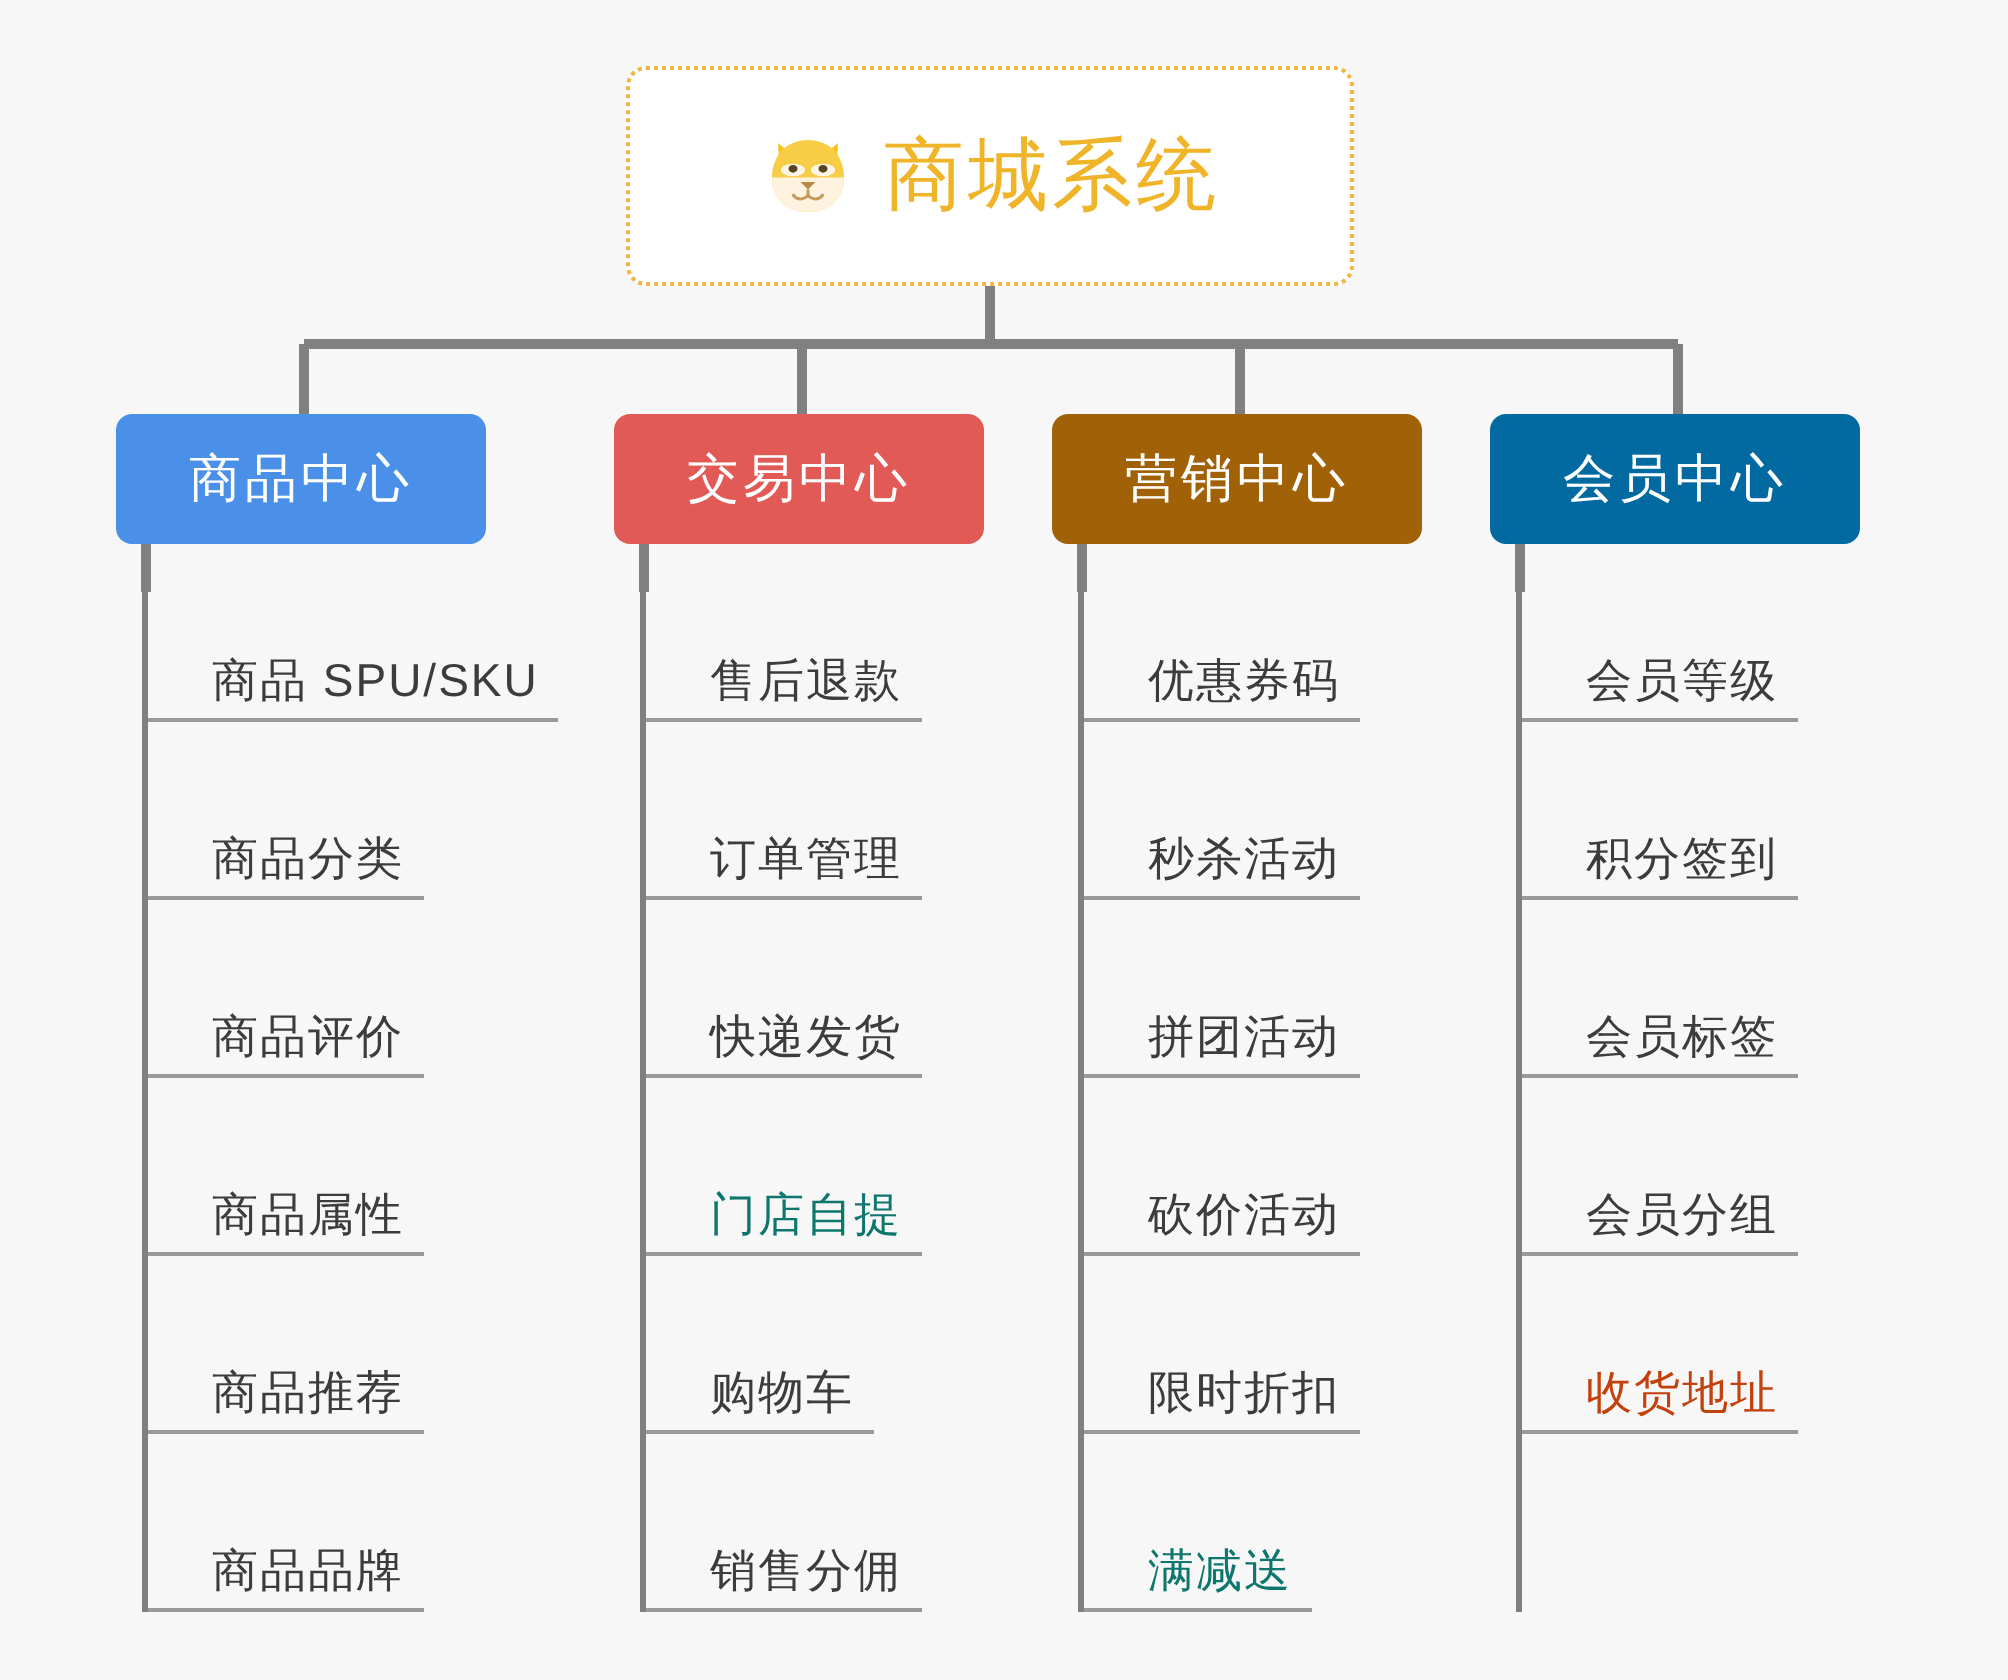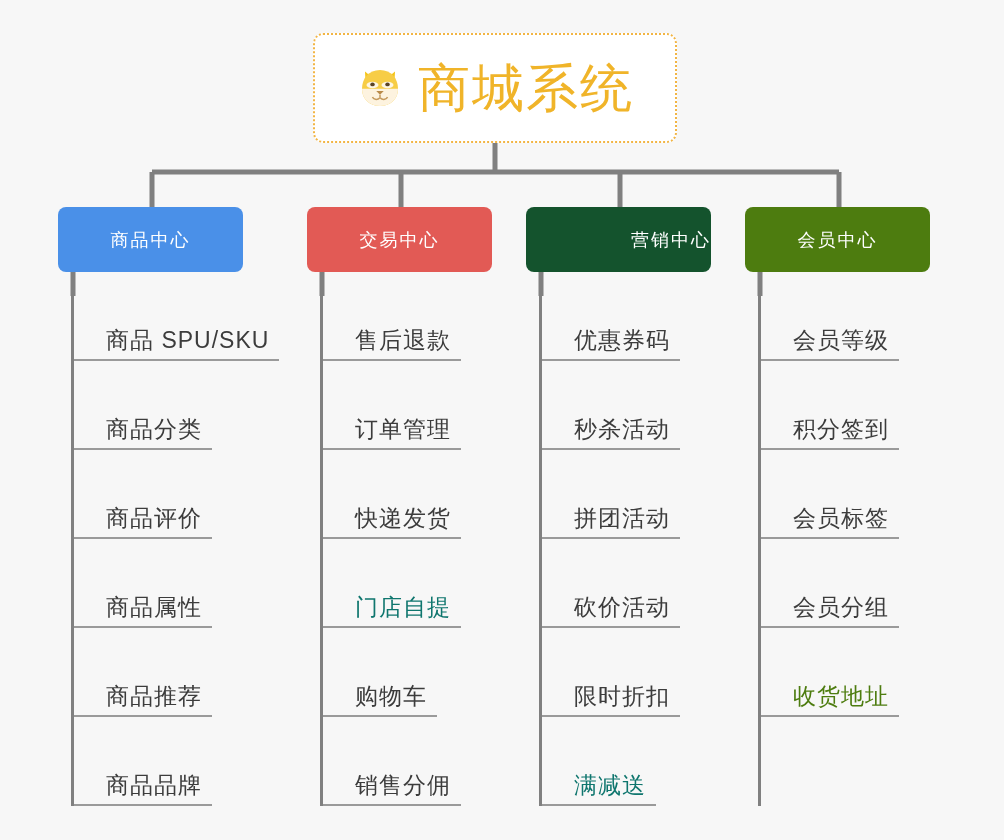--- a/index.html
+++ b/index.html
@@ -24,36 +24,36 @@
     background:#ffffff;
     border:2px dotted #f2b544;
     border-radius:10px;
     display:flex;align-items:center;justify-content:center;
     gap:14px;
   }
   .root-emoji{
     width:48px;height:48px;flex:0 0 48px;position:relative;
   }
   .root-title{
-    font-size:52px;
+    font-size:40px;
     color:#f0b429;
     letter-spacing:2px;
     line-height:1;
     white-space:nowrap;
   }
 
   
   .branch{position:absolute;top:207px;width:185px;}
   .branch-head{
     width:185px;height:65px;
     box-sizing:border-box;
     border-radius:8px;
     display:flex;align-items:center;justify-content:center;
     color:#ffffff;
-    font-size:18px;
+    font-size:26px;
     letter-spacing:2px;
     white-space:nowrap;
   }
   .leaf-list{
     position:relative;
     margin-top:0;
     padding-left:15px;
   }
   .leaf{
     position:relative;
@@ -153,21 +153,21 @@
           <span class="leaf-label" style="border-bottom-color: rgb(154, 154, 154); color: rgb(60, 60, 60);">购物车</span>
         </div>
         <div class="leaf">
           <span class="leaf-label" style="border-bottom-color: rgb(154, 154, 154); color: rgb(60, 60, 60);">销售分佣</span>
         </div>
         <div style="position: absolute; left: 13px; top: 0px; width: 3px; height: 534px; background: rgb(128, 128, 128);"></div>
       </div>
   </div>
 
   <div class="branch" id="branch-2" style="left:526px;">
-    <div class="branch-head" style="background: #14532d; justify-content: flex-end;">
+    <div class="branch-head" style="background: #a16207;">
       <span>营销中心</span>
     </div>
     <div class="leaf-list">
         <div class="leaf">
           <span class="leaf-label" style="border-bottom-color: rgb(154, 154, 154); color: rgb(60, 60, 60);">优惠券码</span>
         </div>
         <div class="leaf">
           <span class="leaf-label" style="border-bottom-color: rgb(154, 154, 154); color: rgb(60, 60, 60);">秒杀活动</span>
         </div>
         <div class="leaf">
@@ -180,36 +180,36 @@
           <span class="leaf-label" style="border-bottom-color: rgb(154, 154, 154); color: rgb(60, 60, 60);">限时折扣</span>
         </div>
         <div class="leaf">
           <span class="leaf-label" style="border-bottom-color: rgb(154, 154, 154); color: #0f766e;">满减送</span>
         </div>
         <div style="position: absolute; left: 13px; top: 0px; width: 3px; height: 534px; background: rgb(128, 128, 128);"></div>
       </div>
   </div>
 
   <div class="branch" id="branch-3" style="left:745px;">
-    <div class="branch-head" style="background: #4d7c0f;">
+    <div class="branch-head" style="background: #0369a1;">
       <span>会员中心</span>
     </div>
     <div class="leaf-list">
         <div class="leaf">
           <span class="leaf-label" style="border-bottom-color: rgb(154, 154, 154); color: rgb(60, 60, 60);">会员等级</span>
         </div>
         <div class="leaf">
           <span class="leaf-label" style="border-bottom-color: rgb(154, 154, 154); color: rgb(60, 60, 60);">积分签到</span>
         </div>
         <div class="leaf">
           <span class="leaf-label" style="border-bottom-color: rgb(154, 154, 154); color: rgb(60, 60, 60);">会员标签</span>
         </div>
         <div class="leaf">
           <span class="leaf-label" style="border-bottom-color: rgb(154, 154, 154); color: rgb(60, 60, 60);">会员分组</span>
         </div>
         <div class="leaf">
-          <span class="leaf-label" style="border-bottom-color: rgb(154, 154, 154); color: #4d7c0f; text-align: center;">收货地址</span>
+          <span class="leaf-label" style="border-bottom-color: rgb(154, 154, 154); color: #c2410c; text-align: center;">收货地址</span>
         </div>
         <div style="position: absolute; left: 13px; top: 0px; width: 3px; height: 534px; background: rgb(128, 128, 128);"></div>
       </div>
   </div>
 
 </div>
 
 </body></html>

